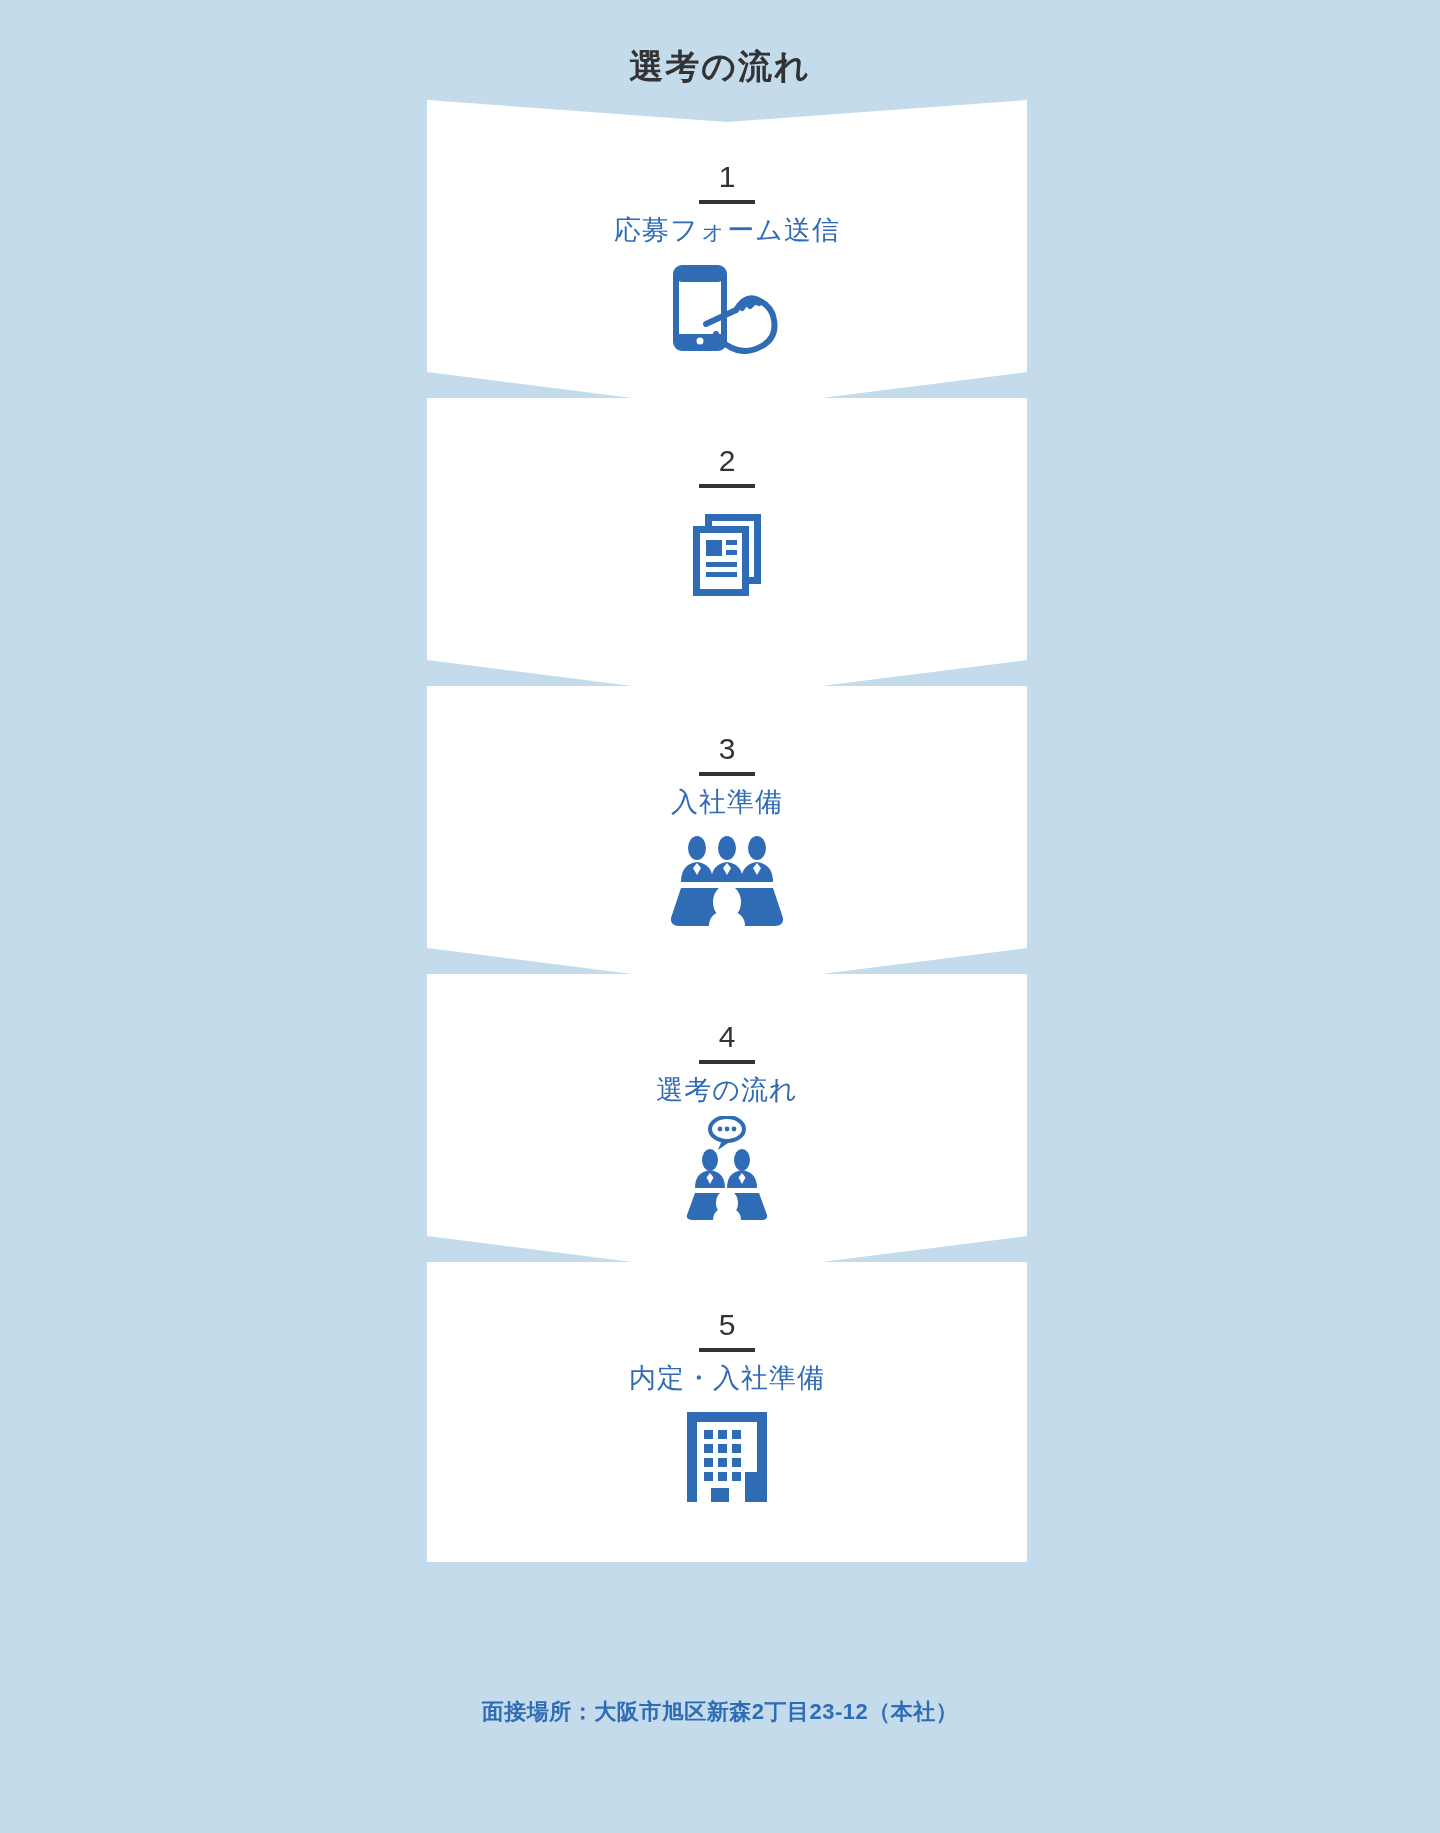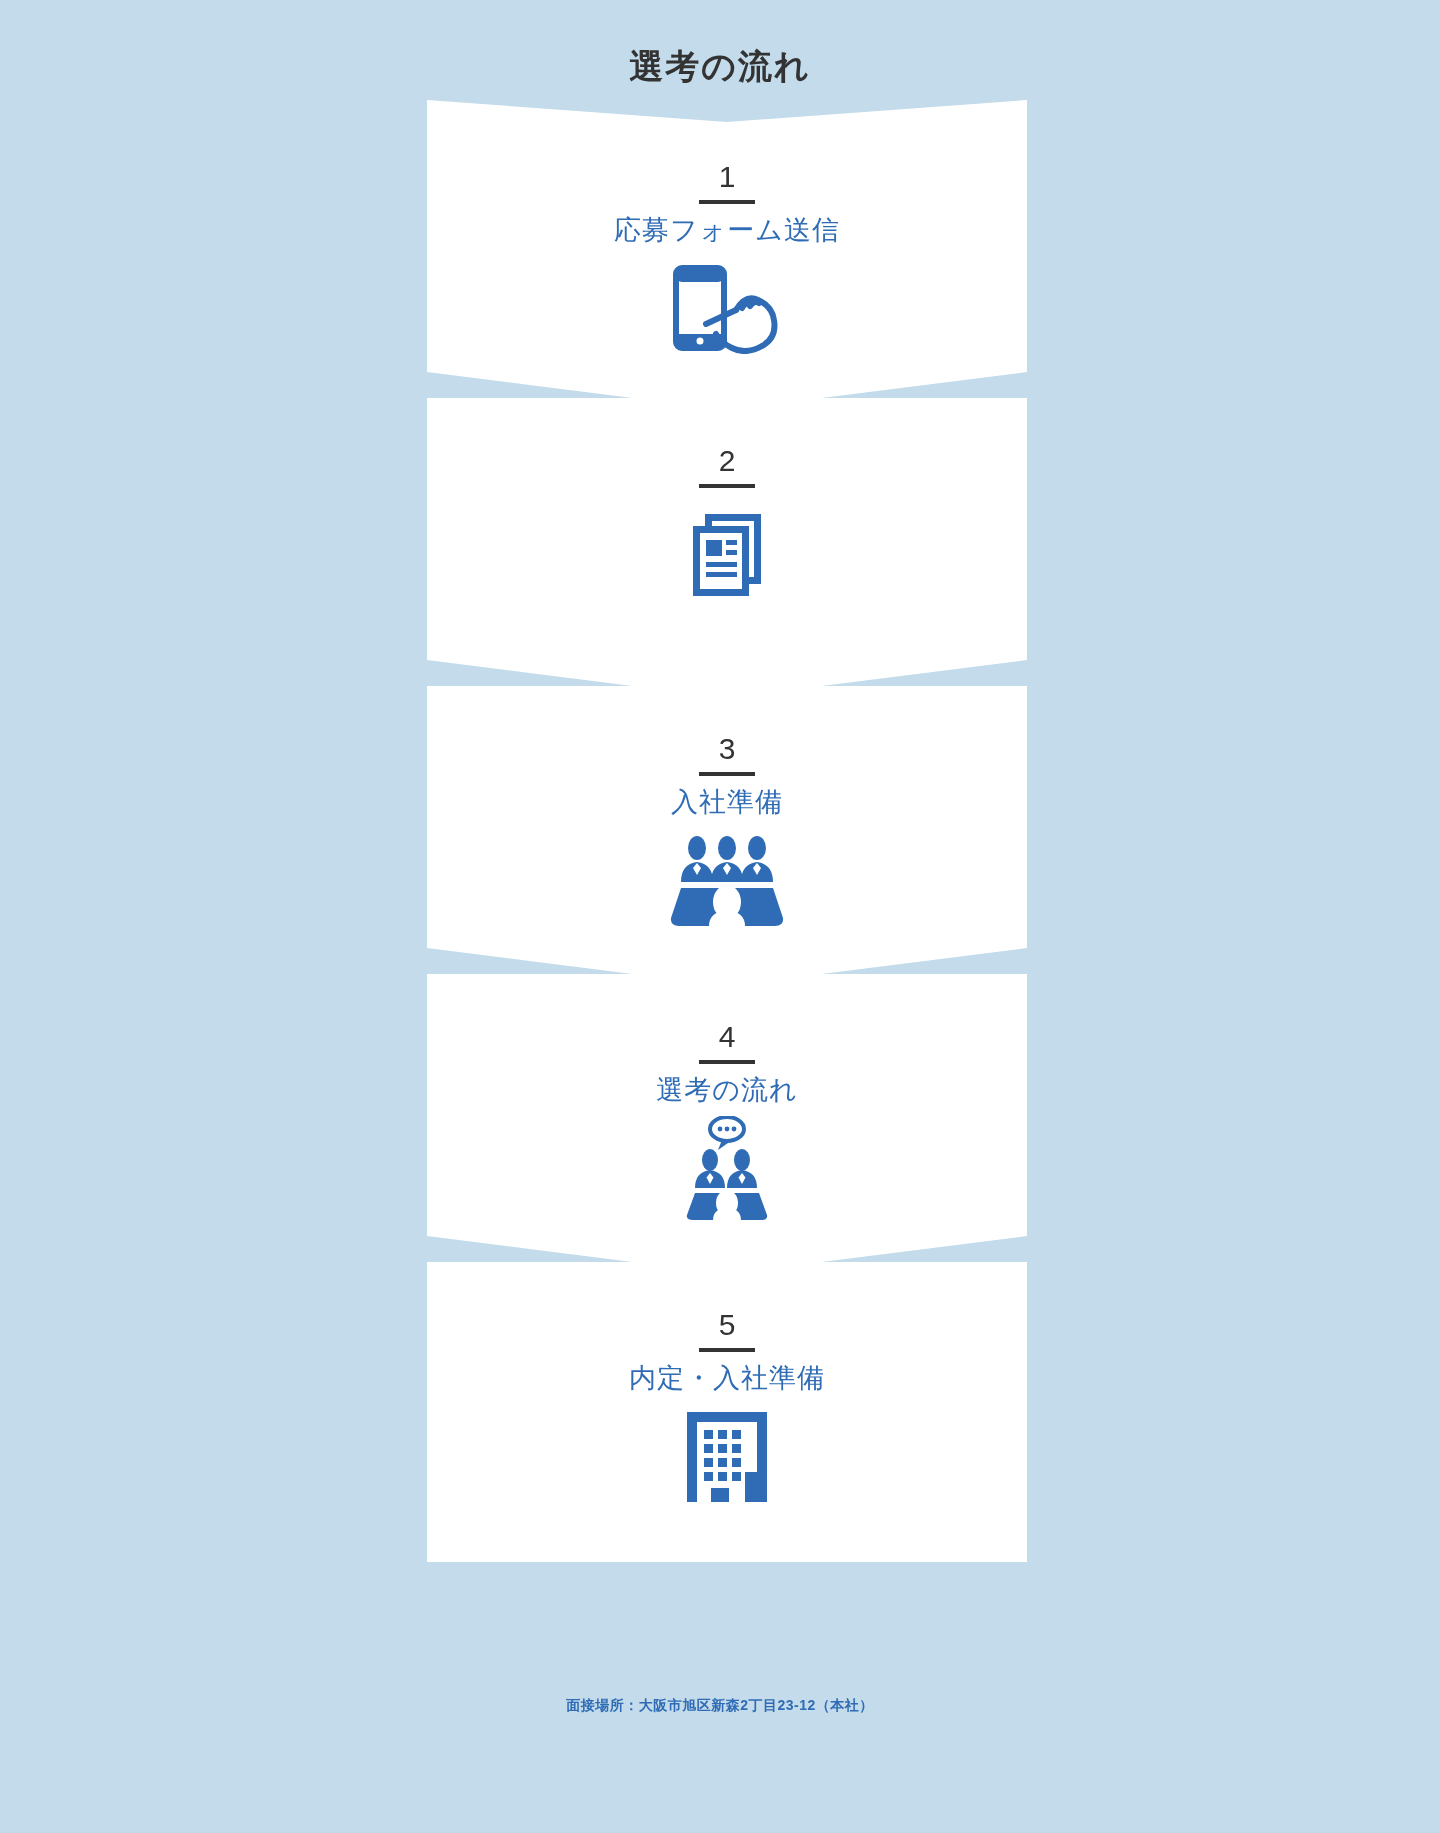--- a/index.html
+++ b/index.html
@@ -113,21 +113,21 @@
 
   
   .footer-notes {
     position: absolute;
     left: 0;
     top: 1695px;
     width: 1440px;
     text-align: center;
   }
   .footer-line {
-    font-size: 14px;
+    font-size: 22px;
     font-weight: bold;
     color: #2f6cb5;
     line-height: 1.55;
     letter-spacing: 0.5px;
   }
 </style>
 </head>
 <body>
 
 <div id="root">

